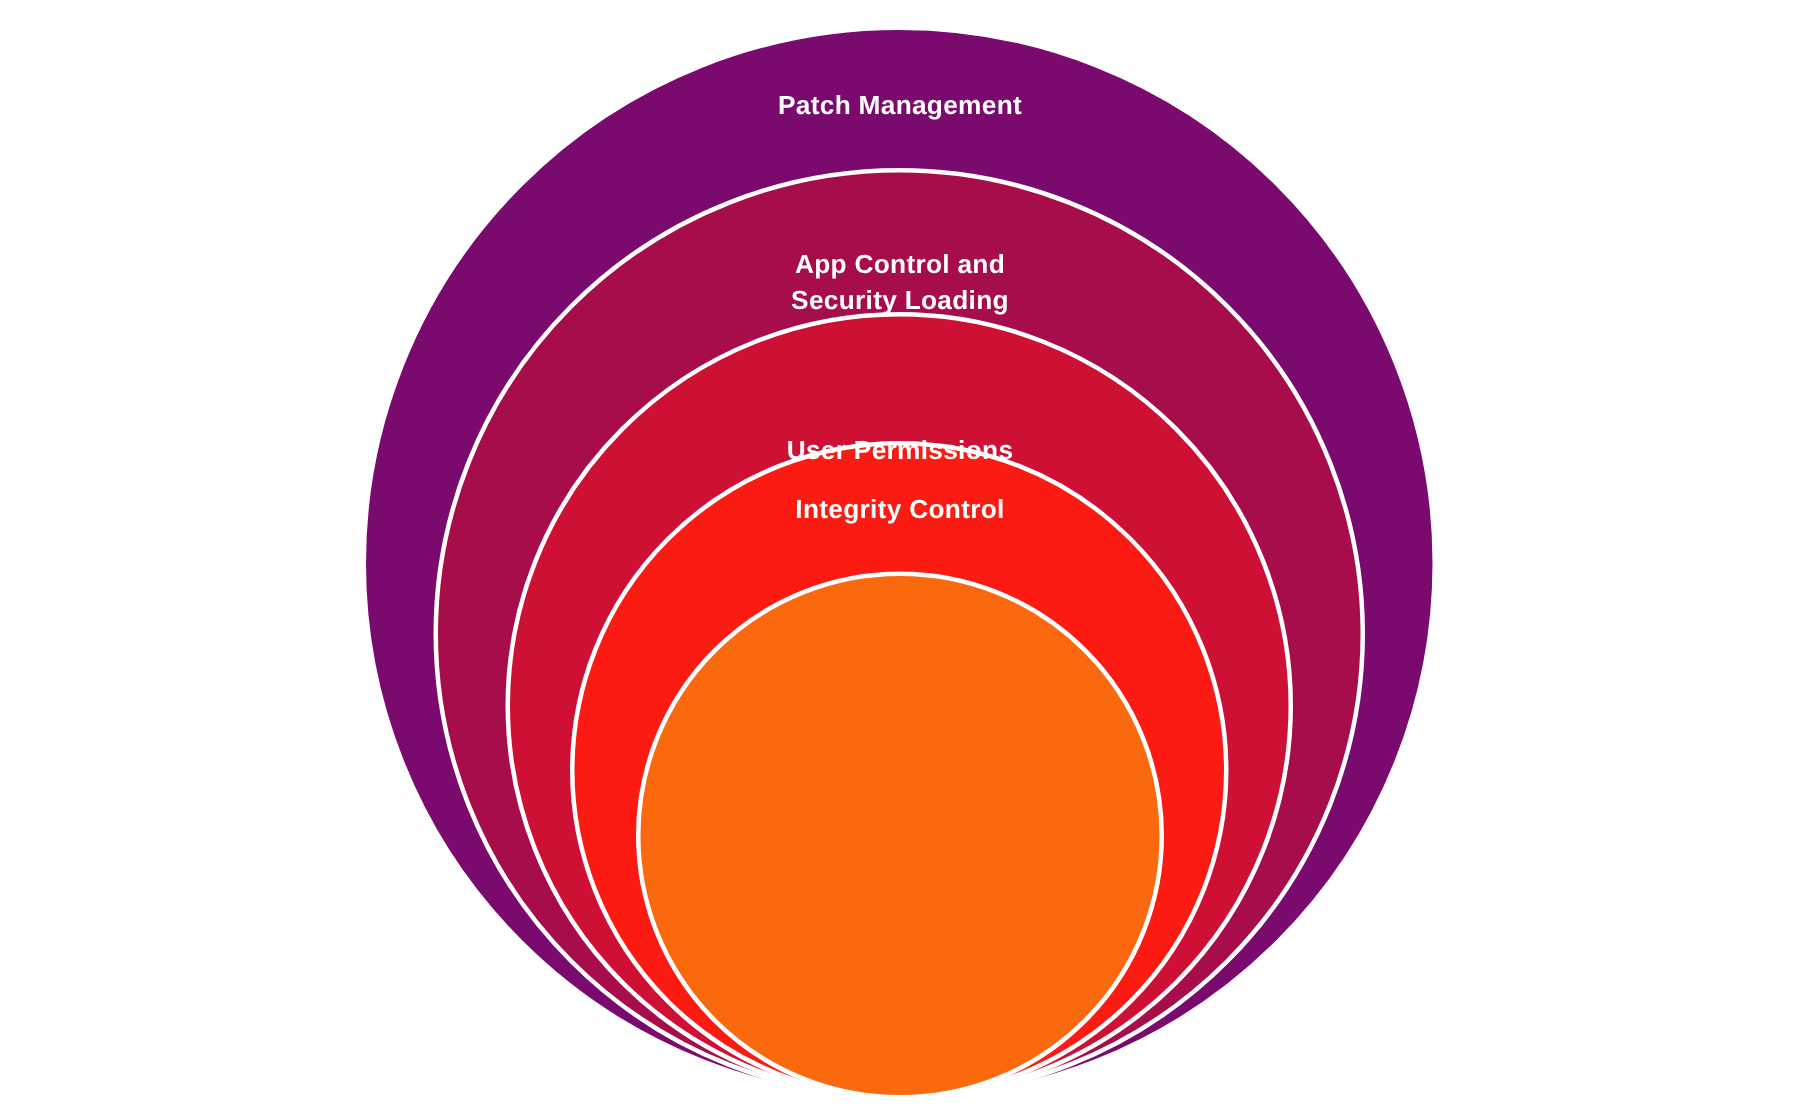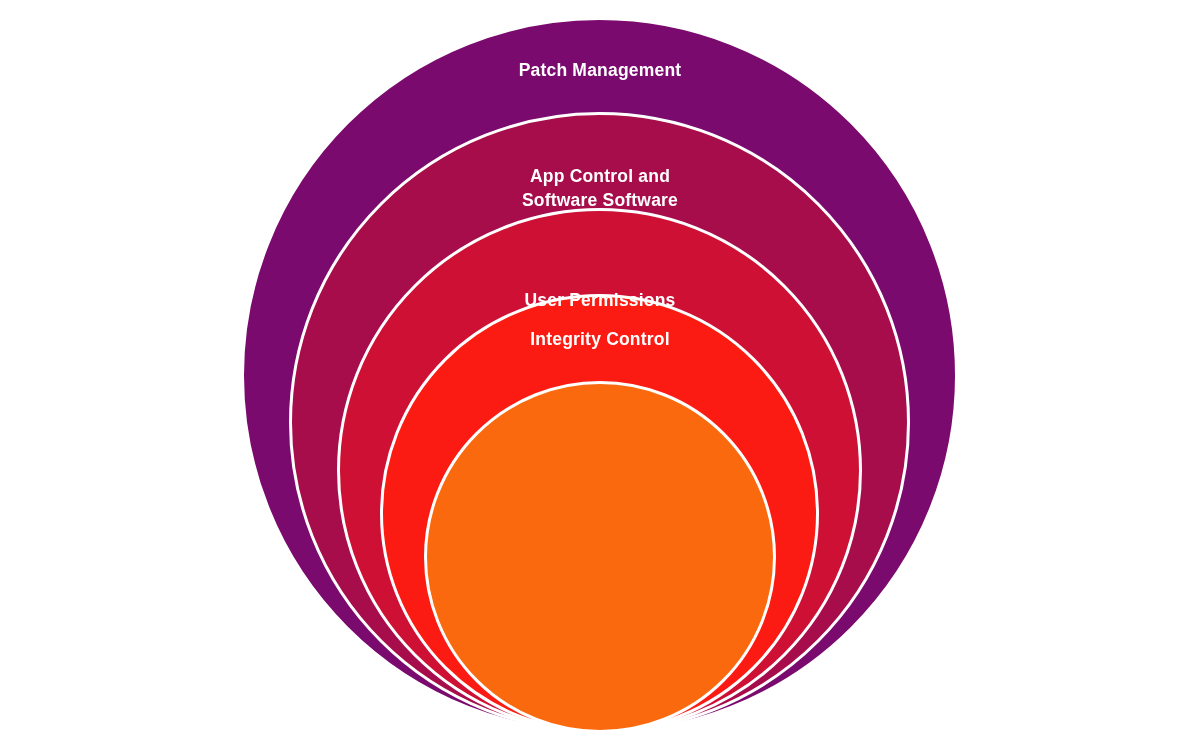--- a/index.html
+++ b/index.html
@@ -62,21 +62,21 @@
   <div class="ring r3" style="background-color: rgb(251, 27, 18);"></div>
 
   <div class="ring r4" style="background-color: rgb(250, 105, 14);"></div>
 
   <div class="label l0">
     <span>Patch Management</span>
   </div>
 
   <div class="label l1">
     <span>App Control and</span>
-    <span>Software Software</span>
+    <span>Security Loading</span>
   </div>
 
   <div class="label l2">
     <span>User Permissions</span>
   </div>
 
   <div class="label l3">
     <span>Integrity Control</span>
   </div>
 

